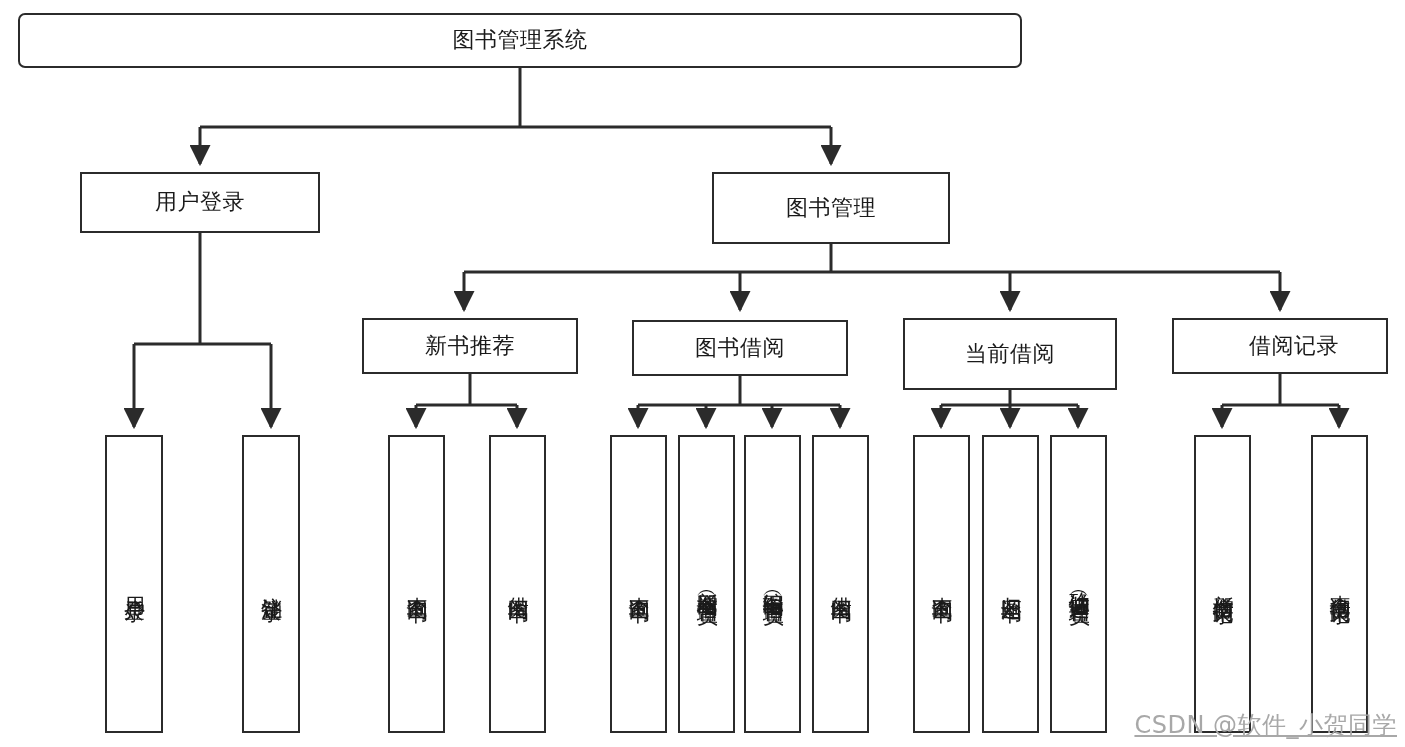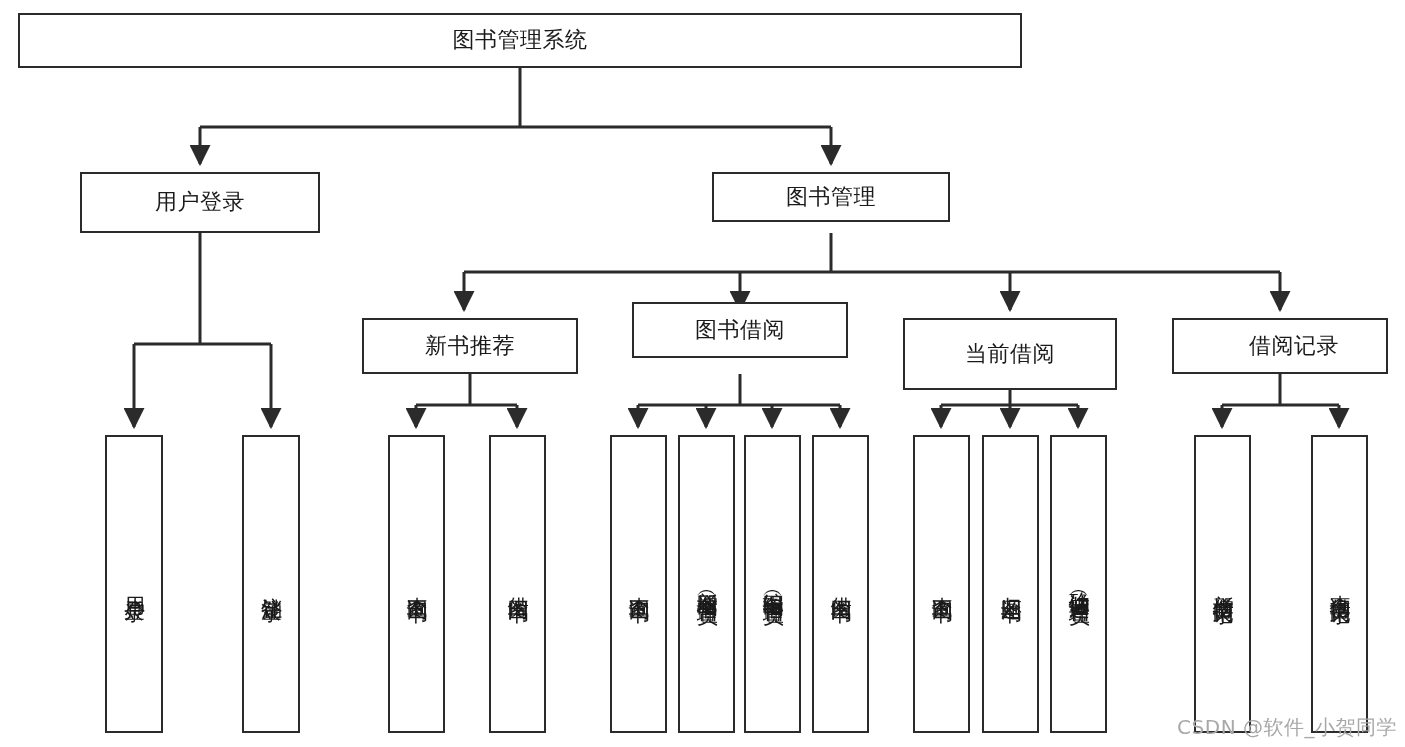--- a/index.html
+++ b/index.html
@@ -52,25 +52,26 @@
     user-select: none;
   }
   .leaf-box {
     align-items: center;
     justify-content: center;
   }
   #watermark {
     position: absolute;
     right: 8px;
     bottom: 6px;
-    font-size: 20px;
+    font-size: 24px;
     color: #a8a8a8;
     white-space: nowrap;
     user-select: none;
     letter-spacing: 0.5px;
+    text-decoration: underline;
   }
 </style>
 </head>
 <body>
 
 <div id="diagram-root">
 
   <svg id="diagram-canvas" viewBox="0 0 1405 747" xmlns="http://www.w3.org/2000/svg">
     <defs>
       <marker id="arrow" viewBox="0 0 10 10" refX="9" refY="5" markerWidth="7" markerHeight="7" orient="auto-start-reverse">
@@ -118,35 +119,35 @@
       <path d="M 1010 405 L 1010 427" marker-end="url(#arrow)"></path>
       <path d="M 1078 405 L 1078 427" marker-end="url(#arrow)"></path>
 
       <path d="M 1280 374 L 1280 405"></path>
       <path d="M 1222 405 L 1339 405"></path>
       <path d="M 1222 405 L 1222 427" marker-end="url(#arrow)"></path>
       <path d="M 1339 405 L 1339 427" marker-end="url(#arrow)"></path>
     </g>
   </svg>
 
-  <div class="node-box" style="left:18px; top:13px; width:1004px; height:55px;">
+  <div class="node-box" style="left:18px; top:13px; width:1004px; height:55px;border-radius:7px;">
     <span class="node-label-h">图书管理系统</span>
   </div>
 
   <div class="node-box" style="left:80px; top:172px; width:240px; height:61px;">
     <span class="node-label-h">用户登录</span>
   </div>
-  <div class="node-box" style="left:712px; top:172px; width:238px; height:50px;">
+  <div class="node-box" style="left:712px; top:172px; width:238px; height:72px;">
     <span class="node-label-h">图书管理</span>
   </div>
 
   <div class="node-box" style="left:362px; top:318px; width:216px; height:56px;">
     <span class="node-label-h">新书推荐</span>
   </div>
-  <div class="node-box" style="left:632px; top:302px; width:216px; height:56px;">
+  <div class="node-box" style="left:632px; top:320px; width:216px; height:56px;">
     <span class="node-label-h">图书借阅</span>
   </div>
   <div class="node-box" style="left:903px; top:318px; width:214px; height:72px;">
     <span class="node-label-h">当前借阅</span>
   </div>
   <div class="node-box" style="left:1172px; top:318px; width:216px; height:56px;padding-left:28px;">
     <span class="node-label-h">借阅记录</span>
   </div>
 
   <div class="node-box leaf-box" style="left:105px; top:435px; width:58px; height:298px;">

